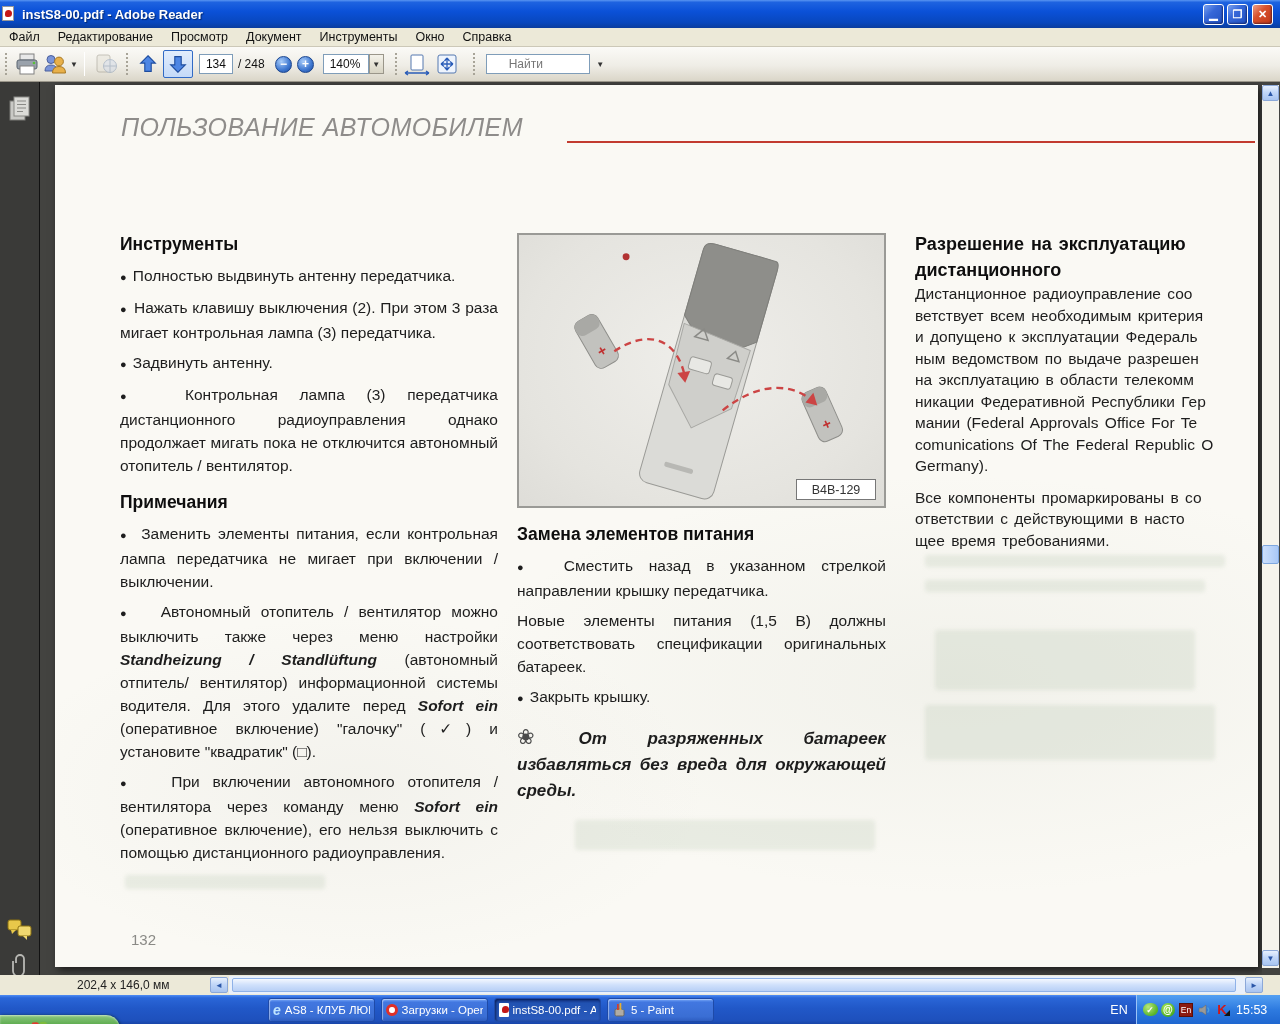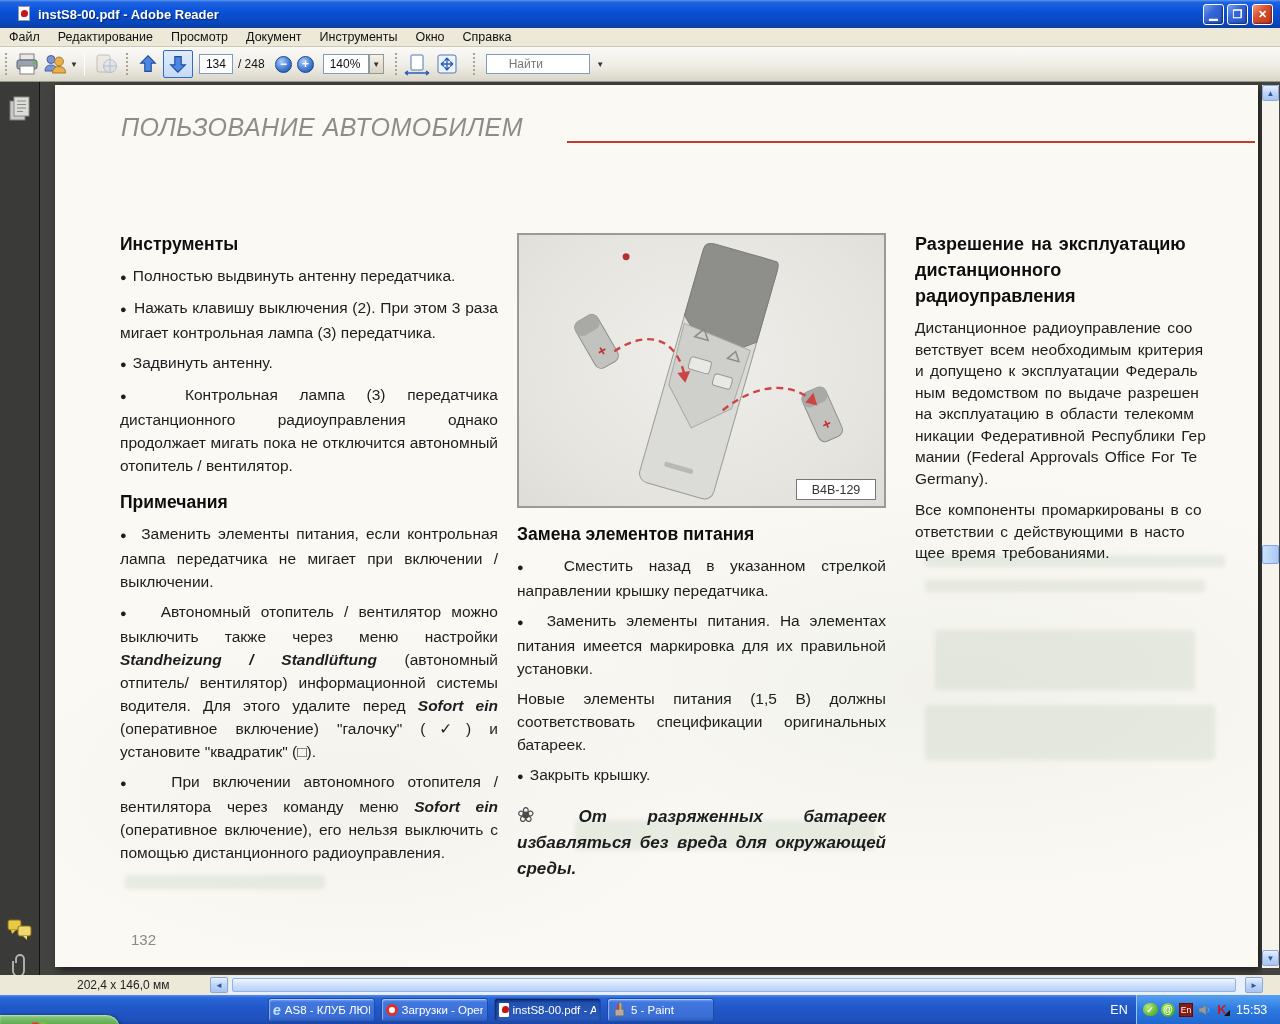--- a/index.html
+++ b/index.html
@@ -4,21 +4,21 @@
 <style>
   * { margin:0; padding:0; box-sizing:border-box; }
   html,body { width:1280px; height:1024px; }
   body { font-family:"Liberation Sans", sans-serif; overflow:hidden; }
   .screen { position:relative; width:1280px; height:1024px; background:#434340; overflow:hidden; }
   .abs { position:absolute; }
 
   
   .titlebar { left:0; top:0; width:1280px; height:28px;
     background:linear-gradient(180deg,#5A96F2 0%,#1E63E0 8%,#0B51D8 40%,#0847BE 80%,#0A3D9E 100%);
-    display:flex; align-items:center; padding-left:16px; }
+    display:flex; align-items:center; padding-left:0; }
   .title-text { color:#fff; font-size:13px; font-weight:bold; margin-left:6px; text-shadow:1px 1px 1px #00276e; }
   .doc-icon { width:16px; height:16px; position:relative; }
   .doc-icon .pg { position:absolute; left:2px; top:0; width:12px; height:15px; background:#fff; border:1px solid #999; }
   .doc-icon .swirl { position:absolute; left:5px; top:4px; width:7px; height:7px; background:#C41818; border-radius:50% 50% 50% 2px; }
   .winbtn { width:21px; height:21px; border-radius:3px; border:1px solid #fff;
     display:flex; align-items:center; justify-content:center; color:#fff; font-size:11px; font-weight:bold;
     background:linear-gradient(135deg,#7AA2F0 0%,#3667D8 40%,#2050C0 100%); box-shadow:inset -1px -1px 2px rgba(0,0,40,.5); }
   .winbtn.close { background:linear-gradient(135deg,#F0A088 0%,#D8502C 40%,#C03818 100%); }
 
   
@@ -307,40 +307,39 @@
           <path d="M 206 178 C 243 148 278 150 299 170" fill="none" stroke="#cc4444" stroke-width="2.4" stroke-dasharray="7 5"></path>
           <path d="M302 173 l-12 -3 l8 -10 z" fill="#cc4444"></path>
           <circle cx="108" cy="22" r="3.5" fill="#b23232"></circle>
         </svg>
         <div class="fig-label">B4B-129</div>
       </div>
 
       <div class="col" style="left:462px; top:438px; width:369px;">
         <h3 class="first">Замена элементов питания</h3>
         <div class="para bullet">Сместить назад в указанном стрелкой направлении крышку передатчика.</div>
-        <div class="para bullet">Заменить элементы питания. На элементах питания имеется маркировка для их правильной установки.</div>
         <div class="para">Новые элементы питания (1,5 В) должны соответствовать спецификации оригинальных батареек.</div>
         <div class="para bullet">Закрыть крышку.</div>
         <div class="eco">
           <span class="flower">❀</span><span class="bi">От разряженных батареек избавляться без вреда для окружающей среды.</span>
         </div>
       </div>
 
       <div class="col clipcol" style="left:860px; top:146px; width:343px; text-align:left;">
         <div class="r-head line">Разрешение на эксплуатацию</div>
         <div class="r-head line">дистанционного</div>
-        <div class="r-head line" style="margin-bottom:8px">радиоуправления</div>
         <div style="line-height:21.5px; margin-bottom:10px;">
           <div class="line">Дистанционное радиоуправление соо</div>
           <div class="line">ветствует всем необходимым критерия</div>
           <div class="line">и допущено к эксплуатации Федераль</div>
           <div class="line">ным ведомством по выдаче разрешен</div>
           <div class="line">на эксплуатацию в области телекомм</div>
           <div class="line">никации Федеративной Республики Гер</div>
           <div class="line">мании (Federal Approvals Office For Te</div>
+          <div class="line">comunications Of The Federal Republic O</div>
           <div class="line">Germany).</div>
         </div>
         <div style="line-height:21.5px;">
           <div class="line">Все компоненты промаркированы в со</div>
           <div class="line">ответствии с действующими в насто</div>
           <div class="line">щее время требованиями.</div>
         </div>
       </div>
 
       <div class="page-num">132</div>

